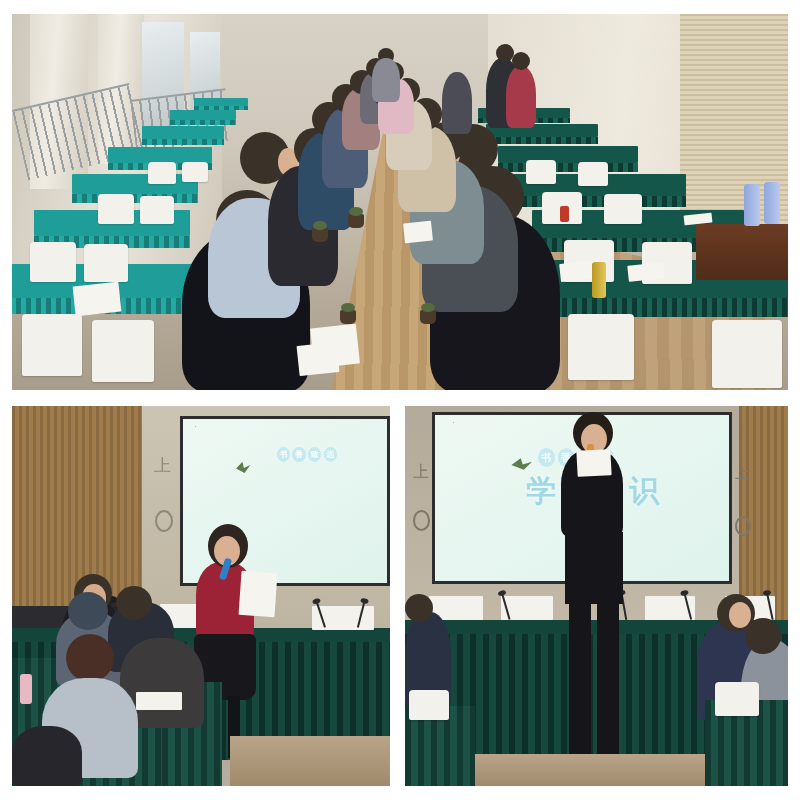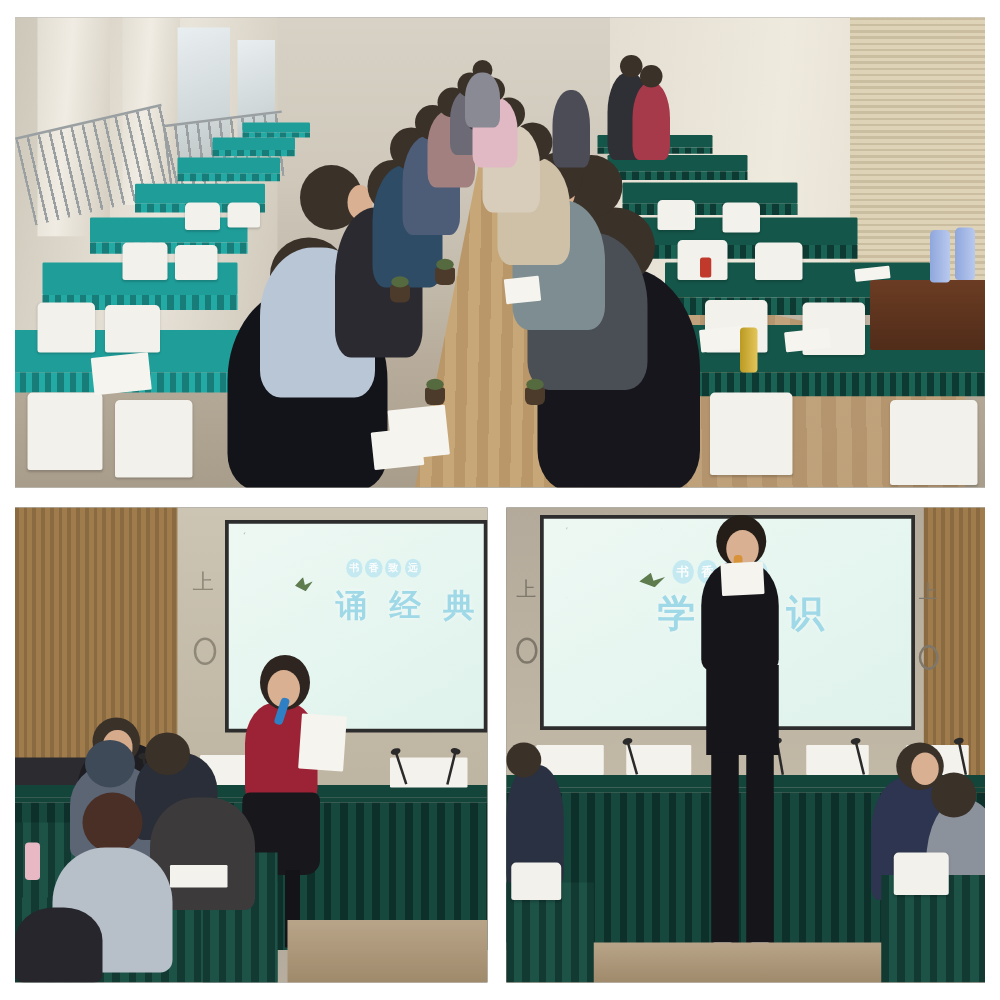--- a/index.html
+++ b/index.html
@@ -284,21 +284,20 @@
     <div class="screen-frame" style="left:168px;top:10px;width:210px;height:170px;">
       <div class="screen">
         <div class="screen-branch"></div>
         <div class="screen-bird"></div>
         <div class="badge-row" style="left:46%;top:17%;">
           <div class="badge" style="width:15px;height:15px;font-size:8px;">书</div>
           <div class="badge" style="width:15px;height:15px;font-size:8px;">香</div>
           <div class="badge" style="width:15px;height:15px;font-size:8px;">致</div>
           <div class="badge" style="width:15px;height:15px;font-size:8px;">远</div>
         </div>
-        <div class="screen-title" style="left:42%;top:30%;font-size:25px;">诵 经 典</div>
       </div>
     </div>
 
     <div style="position:absolute;left:0;top:200px;width:96px;height:22px;background:#2b2b30;"></div>
     <div class="person" style="left:50px;top:188px;width:74px;height:78px;background:#1d1d22;"></div>
     <div class="head" style="left:62px;top:168px;width:38px;height:38px;"></div>
     <div class="face" style="left:70px;top:178px;width:24px;height:28px;background:#d6ab8c;border-radius:48%;"></div>
 
     <div class="podium-top" style="left:0;top:222px;width:378px;height:10px;"></div>
     <div class="podium" style="left:0;top:232px;width:378px;height:118px;"></div>

